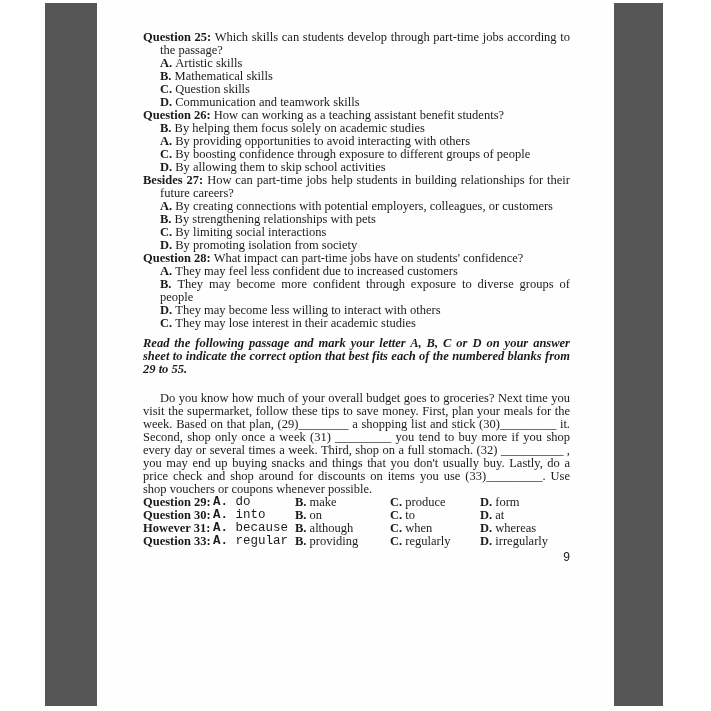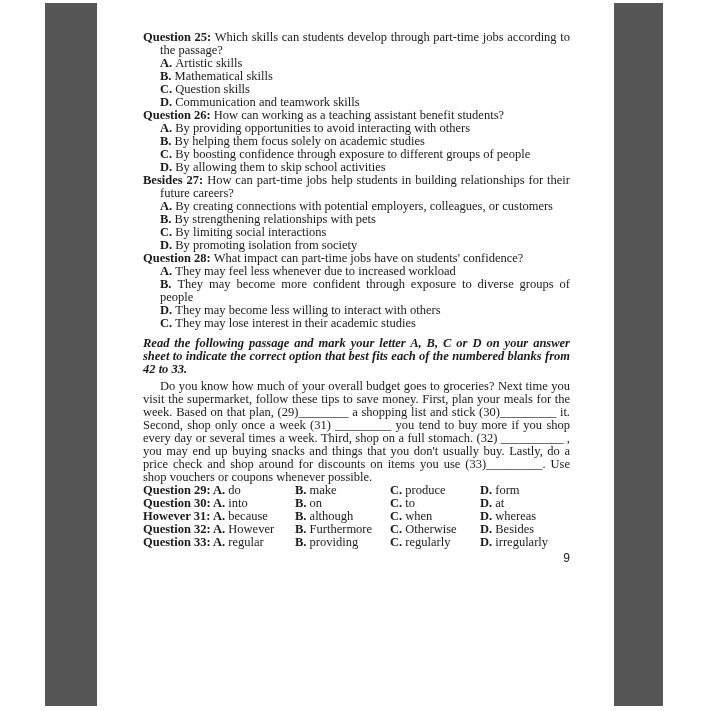--- a/index.html
+++ b/index.html
@@ -15,26 +15,26 @@
     background:#fefefe;box-sizing:border-box;
     padding:28px 44px 0 46px;
     font-size:12.5px;line-height:13px;
   }
   .q{text-align:justify;padding-left:17px;text-indent:-17px;}
   .opt{padding-left:17px;text-align:justify;}
   .bold{font-weight:bold;}
   .letter{font-weight:bold;}
   .letter::after{content:" ";}
   .instr{font-weight:bold;font-style:italic;text-align:justify;margin-top:7px;}
-  .passage{text-align:justify;text-indent:17px;margin-top:4px;}
+  .passage{text-align:justify;text-indent:17px;margin-top:16px;}
   .cloze-grid{margin-top:0;}
   .grow{display:flex;}
   .gq{width:70px;flex:none;font-weight:bold;white-space:nowrap;}
   .gcell{flex:none;white-space:nowrap;}
-  .ga{width:82px;}
+  .ga{width:82px;font-family:Liberation Mono, monospace;}
   .gb{width:95px;}
   .gc{width:90px;}
   .gd{flex:1;}
   .pagenum{text-align:right;margin-top:3px;font-family:"Liberation Sans",sans-serif;font-size:12px;}
 </style>
 </head>
 <body>
 
 <div class="gutter gutter-left"></div>
 <div class="gutter gutter-right"></div>
@@ -44,43 +44,43 @@
   <div>
     <div class="q"><span class="bold">Question 25:</span> <span>Which skills can students develop through part-time jobs according to the passage?</span></div>
     <div class="opt"><span class="letter">A.</span><span>Artistic skills</span></div>
     <div class="opt"><span class="letter">B.</span><span>Mathematical skills</span></div>
     <div class="opt"><span class="letter">C.</span><span>Question skills</span></div>
     <div class="opt"><span class="letter">D.</span><span>Communication and teamwork skills</span></div>
   </div>
 
   <div>
     <div class="q"><span class="bold">Question 26:</span> <span>How can working as a teaching assistant benefit students?</span></div>
+    <div class="opt"><span class="letter">B.</span><span>By helping them focus solely on academic studies</span></div>
     <div class="opt"><span class="letter">A.</span><span>By providing opportunities to avoid interacting with others</span></div>
-    <div class="opt"><span class="letter">B.</span><span>By helping them focus solely on academic studies</span></div>
     <div class="opt"><span class="letter">C.</span><span>By boosting confidence through exposure to different groups of people</span></div>
     <div class="opt"><span class="letter">D.</span><span>By allowing them to skip school activities</span></div>
   </div>
 
   <div>
     <div class="q"><span class="bold">Besides 27:</span> <span>How can part-time jobs help students in building relationships for their future careers?</span></div>
     <div class="opt"><span class="letter">A.</span><span>By creating connections with potential employers, colleagues, or customers</span></div>
     <div class="opt"><span class="letter">B.</span><span>By strengthening relationships with pets</span></div>
     <div class="opt"><span class="letter">C.</span><span>By limiting social interactions</span></div>
     <div class="opt"><span class="letter">D.</span><span>By promoting isolation from society</span></div>
   </div>
 
   <div>
     <div class="q"><span class="bold">Question 28:</span> <span>What impact can part-time jobs have on students' confidence?</span></div>
-    <div class="opt"><span class="letter">A.</span><span>They may feel less whenever due to increased workload</span></div>
+    <div class="opt"><span class="letter">A.</span><span>They may feel less confident due to increased customers</span></div>
     <div class="opt"><span class="letter">B.</span><span>They may become more confident through exposure to diverse groups of people</span></div>
     <div class="opt"><span class="letter">D.</span><span>They may become less willing to interact with others</span></div>
     <div class="opt"><span class="letter">C.</span><span>They may lose interest in their academic studies</span></div>
   </div>
 
-  <div class="instr">Read the following passage and mark your letter A, B, C or D on your answer sheet to indicate the correct option that best fits each of the numbered blanks from 42 to 33.</div>
+  <div class="instr">Read the following passage and mark your letter A, B, C or D on your answer sheet to indicate the correct option that best fits each of the numbered blanks from 29 to 55.</div>
   <div class="passage">Do you know how much of your overall budget goes to groceries? Next time you visit the supermarket, follow these tips to save money. First, plan your meals for the week. Based on that plan, (29)________ a shopping list and stick (30)_________ it. Second, shop only once a week (31) _________ you tend to buy more if you shop every day or several times a week. Third, shop on a full stomach. (32) __________ , you may end up buying snacks and things that you don't usually buy. Lastly, do a price check and shop around for discounts on items you use (33)_________. Use shop vouchers or coupons whenever possible.</div>
 
   <div class="cloze-grid">
     <div class="grow">
       <span class="gq">Question 29:</span>
       <span class="gcell ga"><span class="letter">A.</span><span>do</span></span>
       <span class="gcell gb"><span class="letter">B.</span><span>make</span></span>
       <span class="gcell gc"><span class="letter">C.</span><span>produce</span></span>
       <span class="gcell gd"><span class="letter">D.</span><span>form</span></span>
     </div>
@@ -92,27 +92,20 @@
       <span class="gcell gd"><span class="letter">D.</span><span>at</span></span>
     </div>
     <div class="grow">
       <span class="gq">However 31:</span>
       <span class="gcell ga"><span class="letter">A.</span><span>because</span></span>
       <span class="gcell gb"><span class="letter">B.</span><span>although</span></span>
       <span class="gcell gc"><span class="letter">C.</span><span>when</span></span>
       <span class="gcell gd"><span class="letter">D.</span><span>whereas</span></span>
     </div>
     <div class="grow">
-      <span class="gq">Question 32:</span>
-      <span class="gcell ga"><span class="letter">A.</span><span>However</span></span>
-      <span class="gcell gb"><span class="letter">B.</span><span>Furthermore</span></span>
-      <span class="gcell gc"><span class="letter">C.</span><span>Otherwise</span></span>
-      <span class="gcell gd"><span class="letter">D.</span><span>Besides</span></span>
-    </div>
-    <div class="grow">
       <span class="gq">Question 33:</span>
       <span class="gcell ga"><span class="letter">A.</span><span>regular</span></span>
       <span class="gcell gb"><span class="letter">B.</span><span>providing</span></span>
       <span class="gcell gc"><span class="letter">C.</span><span>regularly</span></span>
       <span class="gcell gd"><span class="letter">D.</span><span>irregularly</span></span>
     </div>
   </div>
 
   <div class="pagenum">9</div>
 

